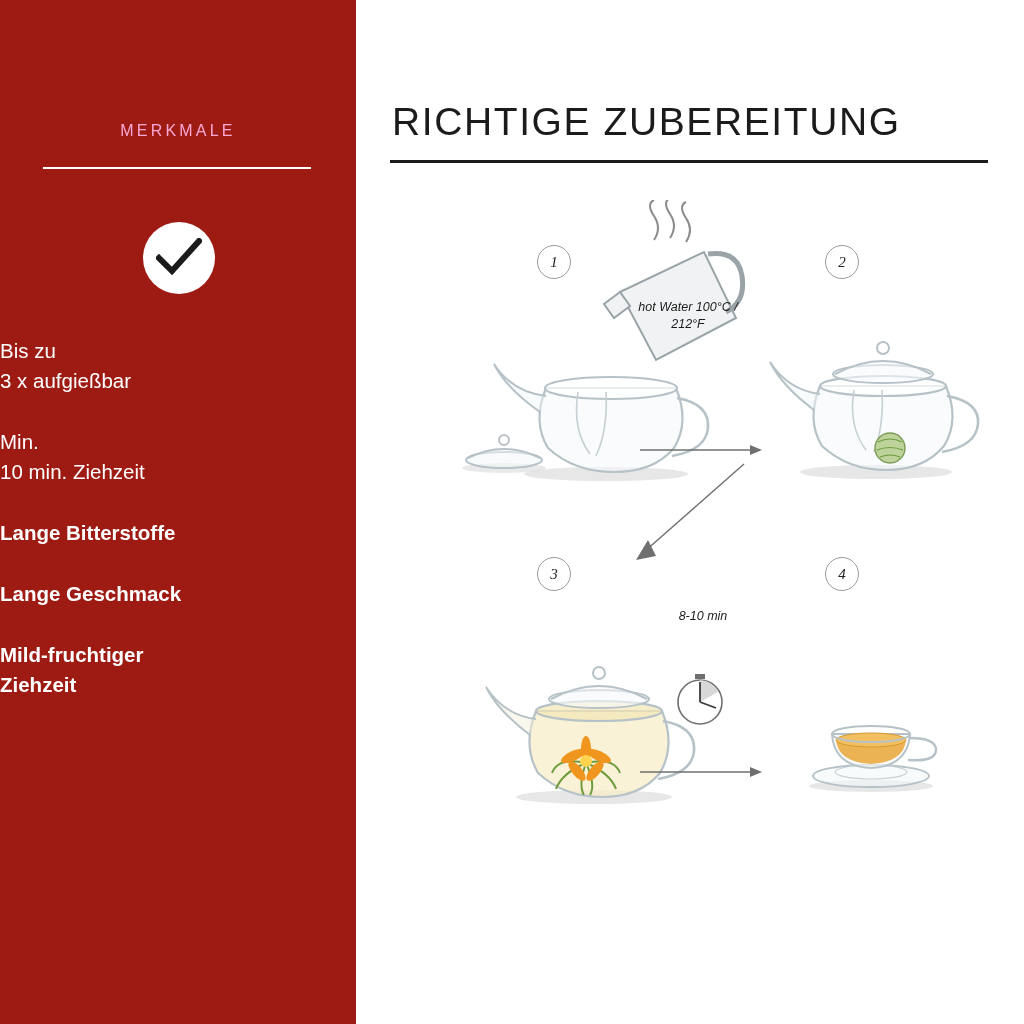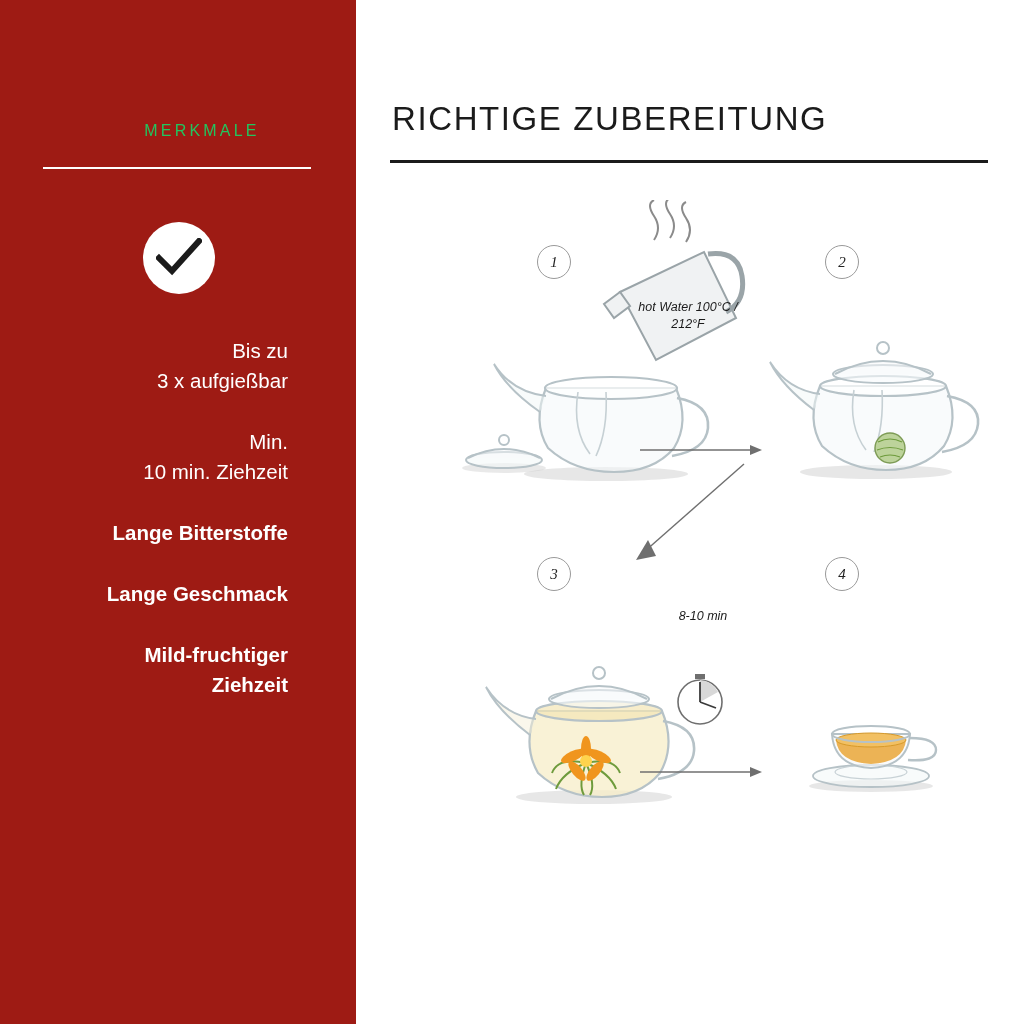--- a/index.html
+++ b/index.html
@@ -28,25 +28,24 @@
     background: #9e1b14;
     flex: 0 0 356px;
     box-sizing: border-box;
   }
   .left-title {
     position: absolute;
     top: 122px;
     left: 0;
     width: 356px;
     text-align: center;
-    color: #22c55e;
+    color: #f9a8d4;
     font-size: 16px;
     letter-spacing: 3.2px;
     font-weight: 400;
-    padding-left: 24px;
   }
   .left-rule {
     position: absolute;
     top: 167px;
     left: 43px;
     width: 268px;
     height: 2px;
     background: #ffffff;
   }
   .check-circle {
@@ -64,21 +63,21 @@
   .check-circle svg { display: block; }
 
   .feature-list {
     position: absolute;
     top: 336px;
     left: 0;
     width: 356px;
   }
   .feature {
     width: 288px;
-    text-align: right;
+    text-align: left;
     color: #ffffff;
     font-size: 20.5px;
     font-weight: bold;
     line-height: 30px;
     margin-bottom: 31px;
     white-space: pre-line;
   }
   .feature.light { font-weight: normal; }
 
   
@@ -86,21 +85,21 @@
     position: relative;
     flex: 1 1 auto;
     height: 1024px;
     background: #ffffff;
   }
   .right-title {
     position: absolute;
     top: 100px;
     left: 36px;
     color: #1b1b1b;
-    font-size: 33px;
+    font-size: 39px;
     letter-spacing: 1.6px;
     font-weight: 400;
     text-align: center;
   }
   .right-rule {
     position: absolute;
     top: 160px;
     left: 34px;
     width: 598px;
     height: 3px;

